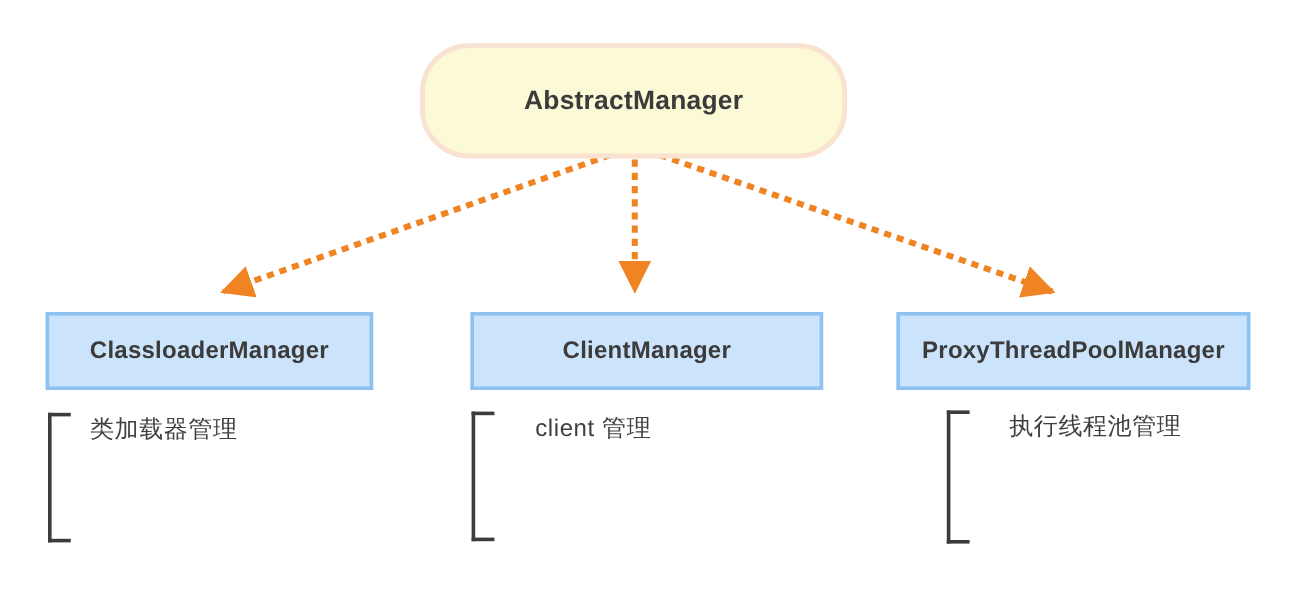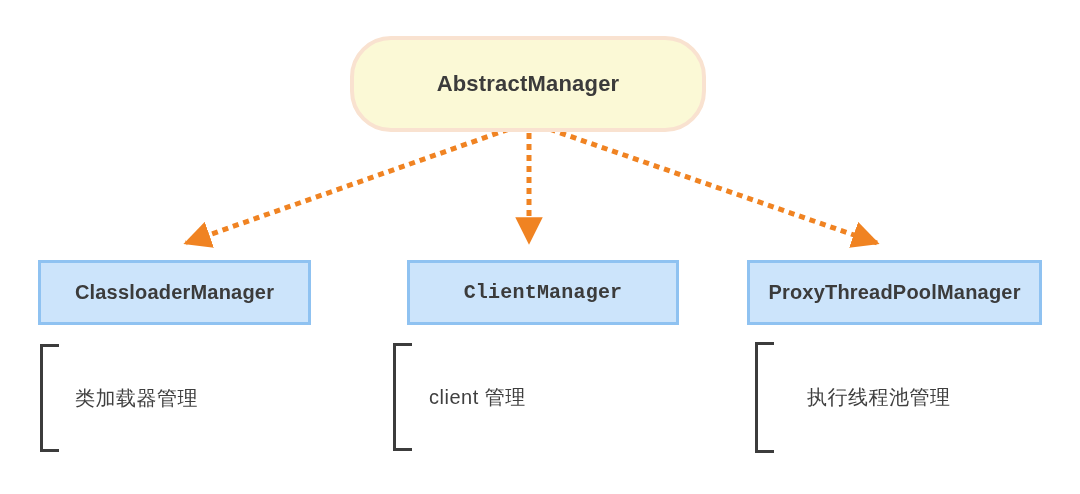--- a/index.html
+++ b/index.html
@@ -70,50 +70,49 @@
     justify-content: center;
     margin-top: 12px;
   }
   .child-node .node-label {
     font-size: 20px;
     font-weight: 700;
     color: var(--text-dark, #3B3B3B);
     letter-spacing: 0.2px;
   }
   .child-1 { left: 38px;  width: 273px; }
-  .child-2 { left: 407px; width: 272px; font-family: Liberation Mono, monospace; }
+  .child-2 { left: 392px; width: 294px; }
   .child-3 { left: 747px; width: 295px; }
 
   
   .note {
     position: absolute;
     display: flex;
-    align-items: center;
     height: 108px;
   }
   .note-1 { left: 40px;  top: 344px; }
   .note-2 { left: 393px; top: 343px; }
-  .note-3 { left: 755px; top: 342px; height: 111px; }
+  .note-3 { left: 789px; top: 342px; height: 111px; }
   .bracket {
     width: 19px;
     height: 100%;
     box-sizing: border-box;
     border-left: 3px solid var(--bracket, #3C3C3C);
     border-top: 3px solid var(--bracket, #3C3C3C);
     border-bottom: 3px solid var(--bracket, #3C3C3C);
   }
   .note-text {
     font-size: 20px;
     font-weight: 500;
     color: var(--note-text, #3F3F3F);
     letter-spacing: 0.5px;
     white-space: nowrap;
   }
   .note-1 .note-text { margin-left: 16px; }
-  .note-2 .note-text { margin-left: 17px; }
+  .note-2 .note-text { margin-left: 34px; }
   .note-3 .note-text { margin-left: 33px; }
 </style>
 </head>
 <body>
 
 <div class="canvas">
 
   <svg class="connectors" viewBox="0 0 1080 494" xmlns="http://www.w3.org/2000/svg">
     <defs>
       <marker id="arrowhead" viewBox="0 0 10 10" refX="9" refY="5" markerWidth="5.5" markerHeight="5.5" orient="auto" markerUnits="strokeWidth">

